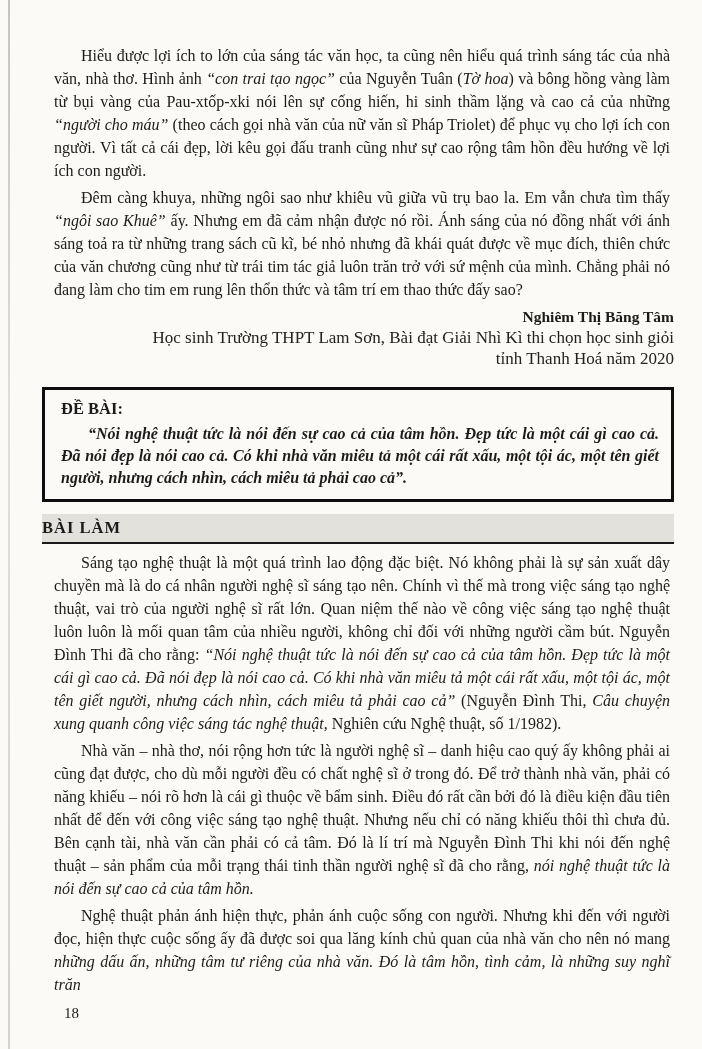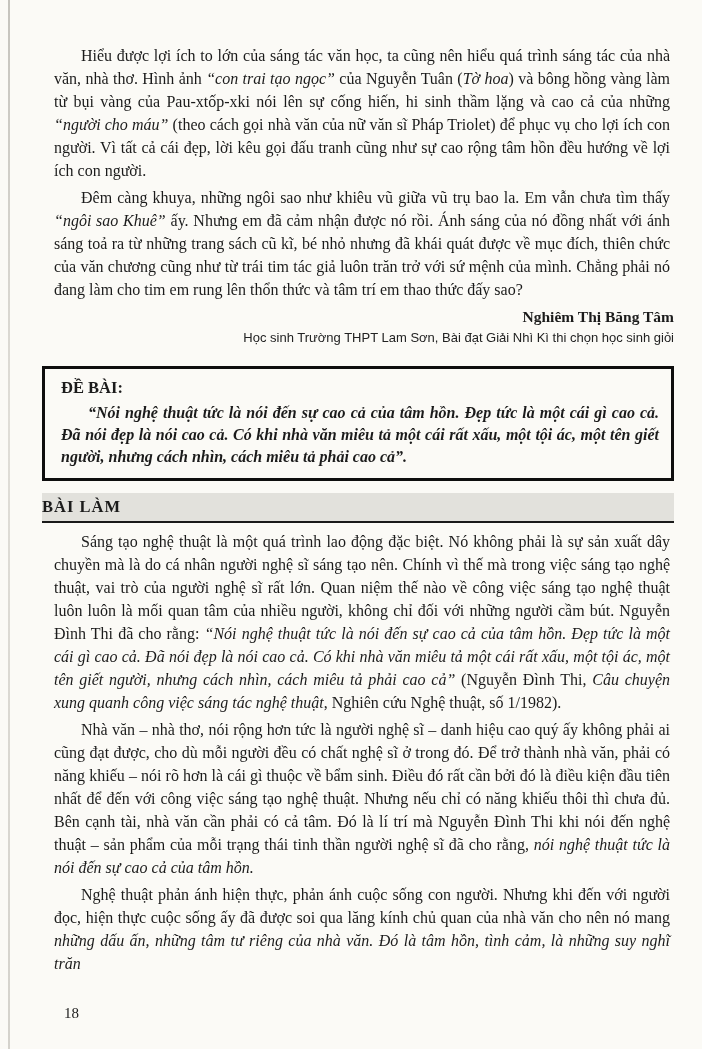--- a/index.html
+++ b/index.html
@@ -34,22 +34,22 @@
   .attribution {
     margin-top: 5px;
     text-align: right;
     line-height: 21px;
   }
   .attribution .author {
     font-weight: bold;
     font-size: 15.5px;
   }
   .attribution .attr-line {
-    font-family: Liberation Sans, sans-serif;
-    font-size: 13px;
+    font-family: Liberation Serif, serif;
+    font-size: 17px;
     color: #222;
   }
   .assignment-box {
     margin: 18px 0 0 -8px;
     border: 3px solid #0e0e0e;
     padding: 8px 12px 10px 12px;
     background: #fbfaf6;
     line-height: 22px;
   }
   .assignment-box p { margin: 3px 0 0 4px; }
@@ -82,20 +82,21 @@
 
 <div class="page">
   <div class="scan-edge"></div>
 
   <p class="para"><span>Hiểu được lợi ích to lớn của sáng tác văn học, ta cũng nên hiểu quá trình sáng tác của nhà văn, nhà thơ. Hình ảnh </span><span class="it">“con trai tạo ngọc”</span><span> của Nguyễn Tuân (</span><span class="it">Tờ hoa</span><span>) và bông hồng vàng làm từ bụi vàng của Pau-xtốp-xki nói lên sự cống hiến, hi sinh thầm lặng và cao cả của những </span><span class="it">“người cho máu”</span><span> (theo cách gọi nhà văn của nữ văn sĩ Pháp Triolet) để phục vụ cho lợi ích con người. Vì tất cả cái đẹp, lời kêu gọi đấu tranh cũng như sự cao rộng tâm hồn đều hướng về lợi ích con người.</span></p>
   <p class="para"><span>Đêm càng khuya, những ngôi sao như khiêu vũ giữa vũ trụ bao la. Em vẫn chưa tìm thấy </span><span class="it">“ngôi sao Khuê”</span><span> ấy. Nhưng em đã cảm nhận được nó rồi. Ánh sáng của nó đồng nhất với ánh sáng toả ra từ những trang sách cũ kĩ, bé nhỏ nhưng đã khái quát được về mục đích, thiên chức của văn chương cũng như từ trái tim tác giả luôn trăn trở với sứ mệnh của mình. Chẳng phải nó đang làm cho tim em rung lên thổn thức và tâm trí em thao thức đấy sao?</span></p>
 
   <div class="attribution">
     <div class="author">Nghiêm Thị Băng Tâm</div>
     <div class="attr-line">Học sinh Trường THPT Lam Sơn, Bài đạt Giải Nhì Kì thi chọn học sinh giỏi</div>
+    <div class="attr-line">tỉnh Thanh Hoá năm 2020</div>
   </div>
 
   <div class="assignment-box">
     <p class="para box-label">ĐỀ BÀI:</p>
     <p class="para"><span class="it bd">“Nói nghệ thuật tức là nói đến sự cao cả của tâm hồn. Đẹp tức là một cái gì cao cả. Đã nói đẹp là nói cao cả. Có khi nhà văn miêu tả một cái rất xấu, một tội ác, một tên giết người, nhưng cách nhìn, cách miêu tả phải cao cả”.</span></p>
   </div>
 
   <div class="essay-heading">BÀI LÀM</div>
 
   <div class="essay">

